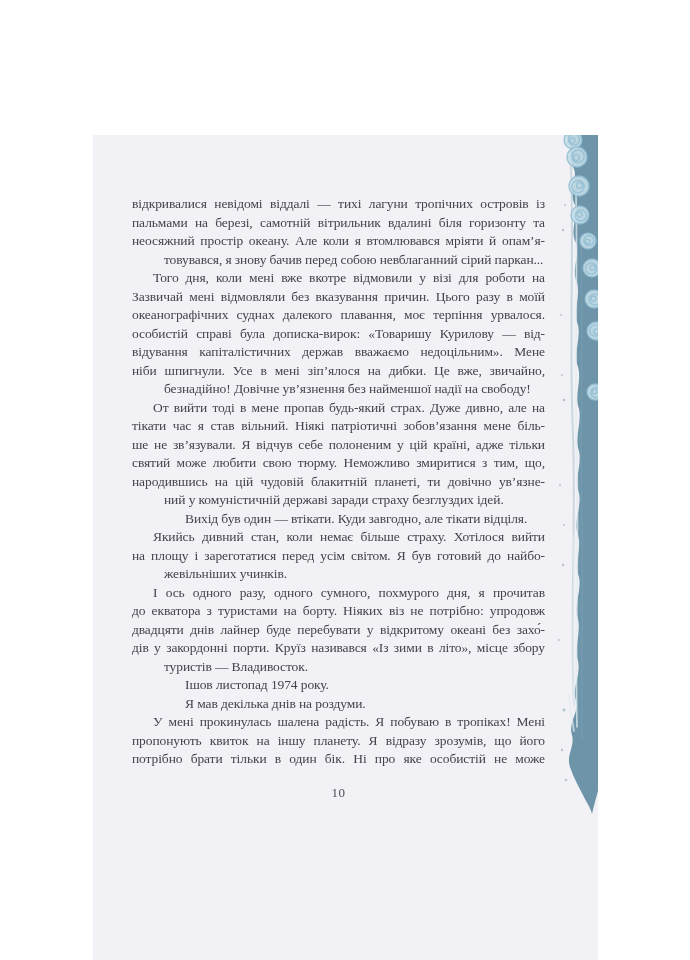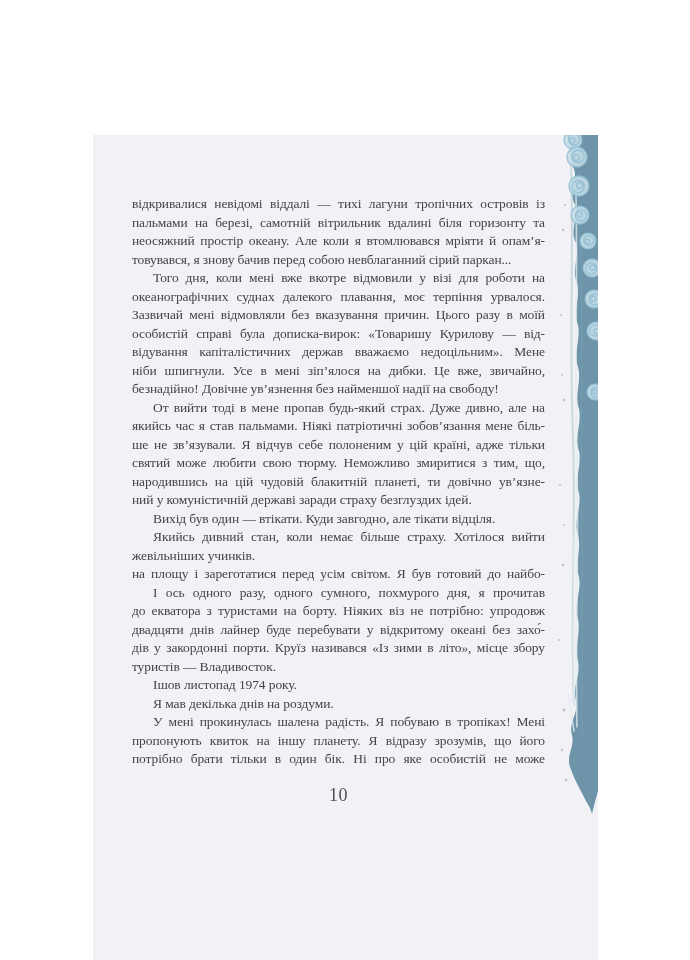--- a/index.html
+++ b/index.html
@@ -29,25 +29,25 @@
     position:absolute;left:39px;top:60px;width:413px;
     color:var(--text-color);
     font-size:13.5px;line-height:18.5px;
     letter-spacing:-0.1px;
   }
   .line{
     height:18.5px;overflow:hidden;
     text-align:justify;text-align-last:justify;
     white-space:normal;
   }
-  .line.last{text-align-last:auto;}
+  .line.last{text-align-last:auto;margin-left:32px;}
   .line.indent{text-indent:21px;}
   .page-number{
     position:absolute;left:39px;top:650px;width:413px;
-    text-align:center;font-size:18px;color:#504e56;
+    text-align:center;font-size:13px;color:#504e56;
     letter-spacing:0.5px;
   }
   .stripe{position:absolute;right:0;top:0;display:block;}
   .band{fill:var(--stripe-color);}
   .streak-light{stroke:var(--stripe-light);fill:none;stroke-width:2;opacity:.55;stroke-linecap:round;}
   .streak-pale{stroke:var(--stripe-pale);fill:none;stroke-width:1.7;opacity:.75;stroke-linecap:round;}
   .streak-dark{stroke:var(--stripe-dark);fill:none;stroke-width:1.4;opacity:.45;stroke-linecap:round;}
   .fleck{fill:var(--stripe-dark);opacity:.55;}
   .bubble-body{fill:var(--bubble-fill);opacity:.9;}
   .bubble-ring{fill:none;stroke:var(--bubble-stroke);stroke-width:1.3;opacity:.85;}
@@ -56,36 +56,36 @@
 <body>
 
 <div class="book-page">
 
   <div class="text-block">
       <div class="line">відкривалися невідомі віддалі — тихі лагуни тропічних островів із</div>
       <div class="line">пальмами на березі, самотній вітрильник вдалині біля горизонту та</div>
       <div class="line">неосяжний простір океану. Але коли я втомлювався мріяти й опам’я-</div>
       <div class="line last">товувався, я знову бачив перед собою невблаганний сірий паркан...</div>
       <div class="line indent">Того дня, коли мені вже вкотре відмовили у візі для роботи на</div>
+      <div class="line">Зазвичай мені відмовляли без вказування причин. Цього разу в моїй</div>
       <div class="line">океанографічних суднах далекого плавання, моє терпіння урвалося.</div>
-      <div class="line">Зазвичай мені відмовляли без вказування причин. Цього разу в моїй</div>
       <div class="line">особистій справі була дописка-вирок: «Товаришу Курилову — від-</div>
       <div class="line">відування капіталістичних держав вважаємо недоцільним». Мене</div>
       <div class="line">ніби шпигнули. Усе в мені зіп’ялося на дибки. Це вже, звичайно,</div>
       <div class="line last">безнадійно! Довічне ув’язнення без найменшої надії на свободу!</div>
       <div class="line indent">От вийти тоді в мене пропав будь-який страх. Дуже дивно, але на</div>
-      <div class="line">якийсь час я став пальмами. Ніякі патріотичні зобов’язання мене біль-</div>
+      <div class="line">тікати час я став вільний. Ніякі патріотичні зобов’язання мене біль-</div>
       <div class="line">ше не зв’язували. Я відчув себе полоненим у цій країні, адже тільки</div>
       <div class="line">святий може любити свою тюрму. Неможливо змиритися з тим, що,</div>
       <div class="line">народившись на цій чудовій блакитній планеті, ти довічно ув’язне-</div>
       <div class="line last">ний у комуністичній державі заради страху безглуздих ідей.</div>
       <div class="line indent last">Вихід був один — втікати. Куди завгодно, але тікати відціля.</div>
       <div class="line indent">Якийсь дивний стан, коли немає більше страху. Хотілося вийти</div>
+      <div class="line">на площу і зареготатися перед усім світом. Я був готовий до найбо-</div>
       <div class="line last">жевільніших учинків.</div>
-      <div class="line">на площу і зареготатися перед усім світом. Я був готовий до найбо-</div>
       <div class="line indent">І ось одного разу, одного сумного, похмурого дня, я прочитав</div>
       <div class="line">до екватора з туристами на борту. Ніяких віз не потрібно: упродовж</div>
       <div class="line">двадцяти днів лайнер буде перебувати у відкритому океані без захо́-</div>
       <div class="line">дів у закордонні порти. Круїз називався «Із зими в літо», місце збору</div>
       <div class="line last">туристів — Владивосток.</div>
       <div class="line indent last">Ішов листопад 1974 року.</div>
       <div class="line indent last">Я мав декілька днів на роздуми.</div>
       <div class="line indent">У мені прокинулась шалена радість. Я побуваю в тропіках! Мені</div>
       <div class="line">пропонують квиток на іншу планету. Я відразу зрозумів, що його</div>
       <div class="line">потрібно брати тільки в один бік. Ні про яке особистій не може</div>

